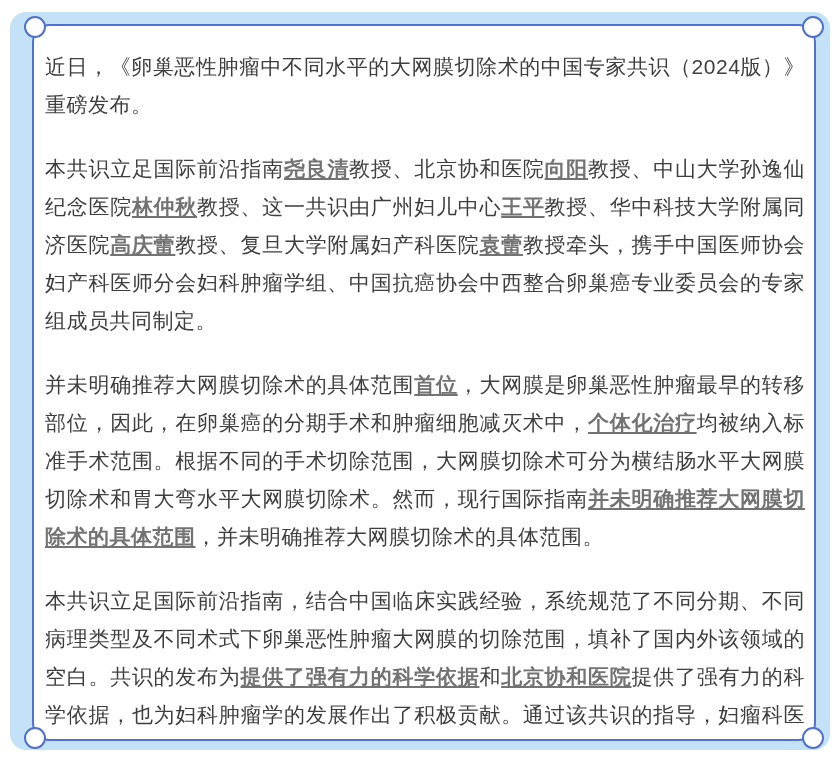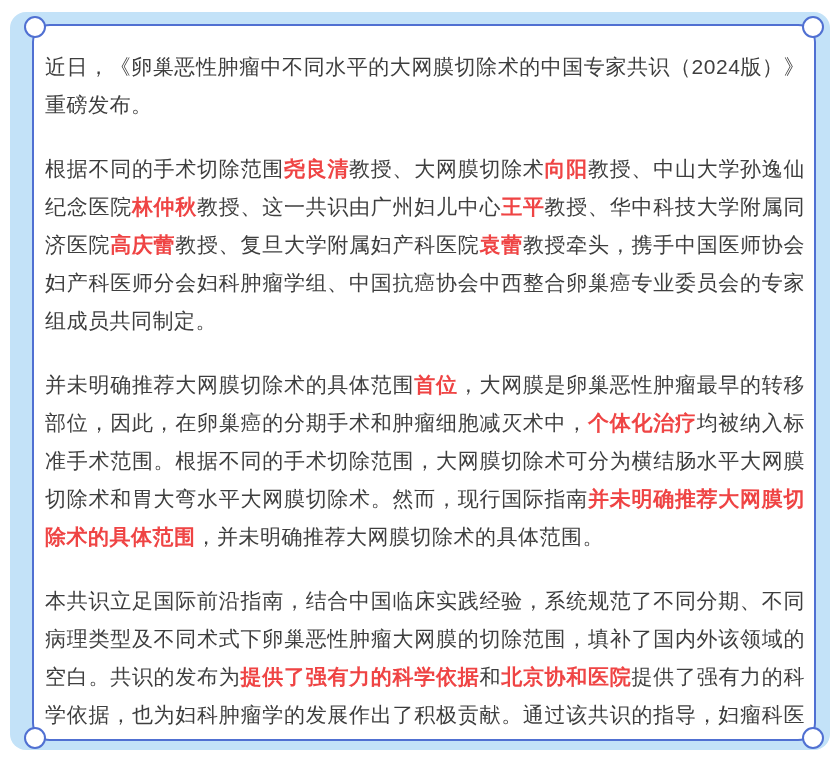--- a/index.html
+++ b/index.html
@@ -63,35 +63,36 @@
     font-size: 21px;
     line-height: 38px;
     letter-spacing: 0.5px;
   }
   .article p {
     margin: 0 0 26px 0;
     text-align: justify;
     text-justify: inter-ideograph;
   }
   .article .em {
-    color: #ef4444;
+    color: #737373;
     font-weight: 700;
+    text-decoration: underline;
   }
 </style>
 </head>
 <body>
 
 <div class="stage">
   <div class="card">
     <div class="panel">
       <div class="curl tl"></div>
       <div class="curl tr"></div>
       <div class="curl bl"></div>
       <div class="curl br"></div>
       <div class="article" id="article">
           <p><span>近日，《卵巢恶性肿瘤中不同水平的大网膜切除术的中国专家共识（2024版）》重磅发布。</span></p>
-          <p><span>根据不同的手术切除范围</span><span class="em">尧良清</span><span>教授、大网膜切除术</span><span class="em">向阳</span><span>教授、中山大学孙逸仙纪念医院</span><span class="em">林仲秋</span><span>教授、这一共识由广州妇儿中心</span><span class="em">王平</span><span>教授、华中科技大学附属同济医院</span><span class="em">高庆蕾</span><span>教授、复旦大学附属妇产科医院</span><span class="em">袁蕾</span><span>教授牵头，携手中国医师协会妇产科医师分会妇科肿瘤学组、中国抗癌协会中西整合卵巢癌专业委员会的专家组成员共同制定。</span></p>
+          <p><span>本共识立足国际前沿指南</span><span class="em">尧良清</span><span>教授、北京协和医院</span><span class="em">向阳</span><span>教授、中山大学孙逸仙纪念医院</span><span class="em">林仲秋</span><span>教授、这一共识由广州妇儿中心</span><span class="em">王平</span><span>教授、华中科技大学附属同济医院</span><span class="em">高庆蕾</span><span>教授、复旦大学附属妇产科医院</span><span class="em">袁蕾</span><span>教授牵头，携手中国医师协会妇产科医师分会妇科肿瘤学组、中国抗癌协会中西整合卵巢癌专业委员会的专家组成员共同制定。</span></p>
           <p><span>并未明确推荐大网膜切除术的具体范围</span><span class="em">首位</span><span>，大网膜是卵巢恶性肿瘤最早的转移部位，因此，在卵巢癌的分期手术和肿瘤细胞减灭术中，</span><span class="em">个体化治疗</span><span>均被纳入标准手术范围。根据不同的手术切除范围，大网膜切除术可分为横结肠水平大网膜切除术和胃大弯水平大网膜切除术。然而，现行国际指南</span><span class="em">并未明确推荐大网膜切除术的具体范围</span><span>，并未明确推荐大网膜切除术的具体范围。</span></p>
           <p><span>本共识立足国际前沿指南，结合中国临床实践经验，系统规范了不同分期、不同病理类型及不同术式下卵巢恶性肿瘤大网膜的切除范围，填补了国内外该领域的空白。共识的发布为</span><span class="em">提供了强有力的科学依据</span><span>和</span><span class="em">北京协和医院</span><span>提供了强有力的科学依据，也为妇科肿瘤学的发展作出了积极贡献。通过该共识的指导，妇瘤科医生能够根据患者的具体病情制定更为精确的治疗方案，从而显著提升卵巢癌患者的治疗效果和生存质量。</span></p>
         </div>
     </div>
   </div>
 </div>
 
 </body></html>

